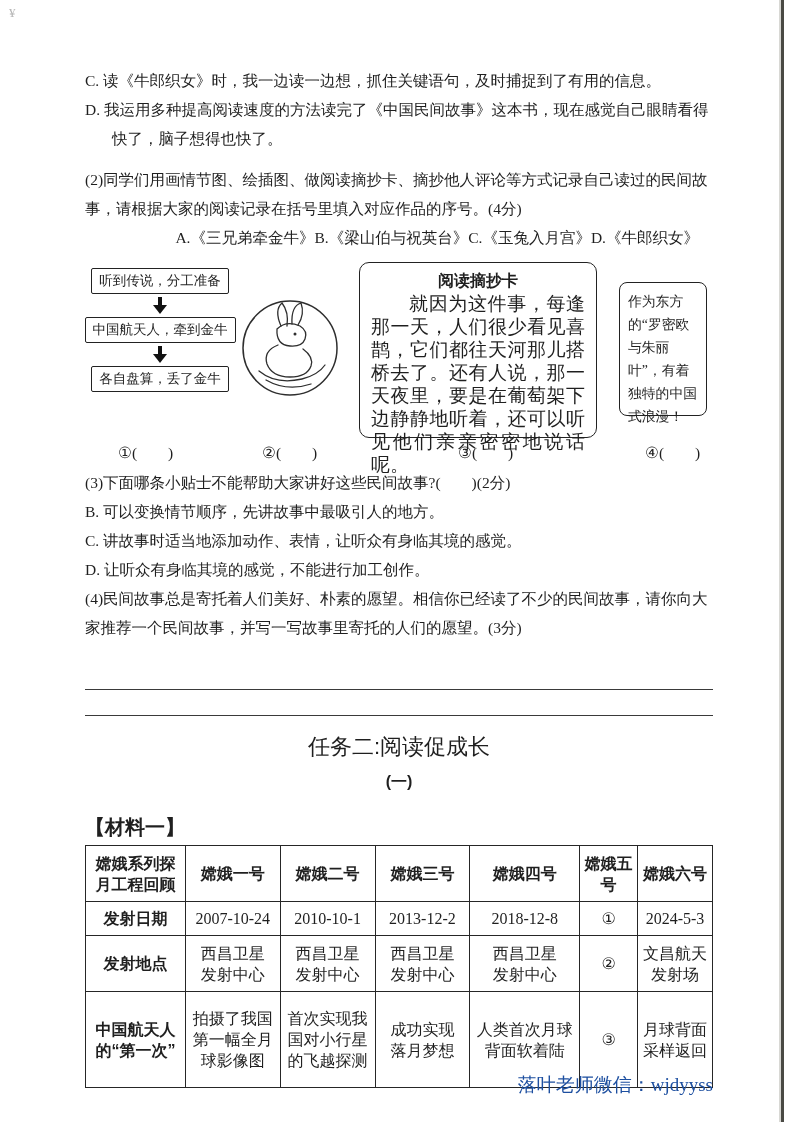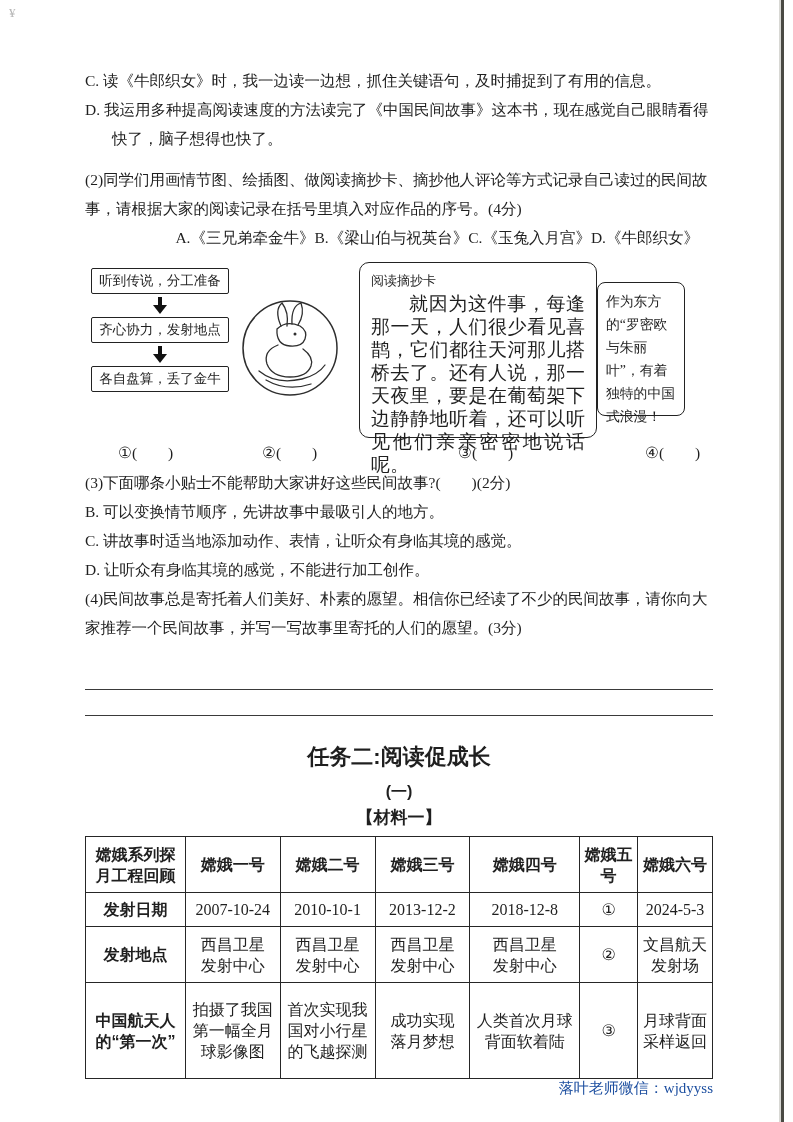--- a/index.html
+++ b/index.html
@@ -27,53 +27,53 @@
   .flow-arrow .stem { position:absolute; left:5px; top:0; width:4px; height:9px; background:#111; }
   .flow-arrow .head { position:absolute; left:0; top:8px; width:0; height:0;
     border-left:7px solid transparent; border-right:7px solid transparent; border-top:9px solid #111; }
 
   .moon-wrap { width:110px; padding-top:14px; display:flex; justify-content:center; }
 
   .excerpt-card {
     width:238px; margin-left:14px; border:1.4px solid #222; border-radius:10px;
     padding:7px 11px 6px; background:#fff;
   }
-  .excerpt-title { text-align:left; font-weight:normal; font-size:13px; line-height:22px;
+  .excerpt-title { text-align:center; font-weight:bold; font-size:16px; line-height:22px;
     font-family:"Liberation Sans","DejaVu Sans",sans-serif; }
   .excerpt-body { font-size:19px; line-height:23px; text-align:justify; text-indent:2em; }
 
   .comment-card {
-    width:88px; margin-top:20px; height:134px;
+    width:88px; margin-left:22px; margin-top:20px; height:134px;
     border:1.4px solid #222; border-radius:8px; padding:7px 8px;
     font-size:13.8px; line-height:23px;
   }
 
   .blanks { position:relative; height:30px; line-height:30px; font-size:15.5px; }
   .blanks span { position:absolute; top:0; }
   .blank-1 { left:33px; } .blank-2 { left:177px; } .blank-3 { left:373px; } .blank-4 { left:560px; }
 
   .ans-line { border-bottom:1.3px solid #3a3a3a; height:26px; }
   .ans-line.first { margin-top:22px; }
 
-  .task-title { text-align:center; font-weight:bold; font-size:22px; margin-top:26px; line-height:30px;
+  .task-title { text-align:center; font-weight:normal; font-size:22px; margin-top:16px; line-height:30px;
     font-family:"Liberation Sans","DejaVu Sans",sans-serif; }
   .task-sub { text-align:center; font-size:16px; margin-top:8px; line-height:24px;
     font-family:"Liberation Sans","DejaVu Sans",sans-serif; font-weight:bold; }
-  .material-label { font-weight:bold; font-size:17px; margin-top:1px; line-height:26px;
-    font-family:"Liberation Sans","DejaVu Sans",sans-serif;text-align:center; }
+  .material-label { font-weight:bold; font-size:20px; margin-top:20px; line-height:26px;
+    font-family:"Liberation Sans","DejaVu Sans",sans-serif; }
 
   table.missions { width:628px; border-collapse:collapse; margin-top:5px; font-size:16px; text-align:center; }
   table.missions td { border:1.3px solid #262626; padding:4px 3px; line-height:21px; white-space:pre-line; vertical-align:middle; }
   table.missions td.lbl { font-weight:bold; font-family:"Liberation Sans","DejaVu Sans",sans-serif; }
   tr.r-head td { height:56px; }
   tr.r-date td { height:34px; }
   tr.r-site td { height:56px; }
   tr.r-first td { height:96px; }
 
-  .watermark { position:absolute; right:80px; bottom:24px; color:#1d4fa0; font-size:15px;margin-left:13px; }
+  .watermark { position:absolute; right:80px; bottom:24px; color:#1d4fa0; font-size:19px;margin-left:13px; }
 
   .scan-edge { position:absolute; top:0; right:9px; width:3px; height:1122px; background:#4a4a44; }
   .scan-edge-soft { position:absolute; top:0; right:12px; width:2px; height:1122px; background:#d8d8d4; }
   .corner-mark { position:absolute; top:5px; left:9px; color:#b7b7b7; font-size:13px; }
 </style>
 </head>
 <body>
 
 <div class="corner-mark">¥</div>
 
@@ -92,21 +92,21 @@
   </div>
 
   <div class="diagram">
 
     <div class="flowchart">
       <div class="flow-box">听到传说，分工准备</div>
       <div class="flow-arrow">
           <div class="stem"></div>
           <div class="head"></div>
         </div>
-      <div class="flow-box">齐心协力，发射地点</div>
+      <div class="flow-box">中国航天人，牵到金牛</div>
       <div class="flow-arrow">
           <div class="stem"></div>
           <div class="head"></div>
         </div>
       <div class="flow-box">各自盘算，丢了金牛</div>
     </div>
 
     <div class="moon-wrap">
       <svg width="106" height="156" viewBox="0 0 106 156">
         <circle cx="53" cy="72" r="47" fill="none" stroke="#2e2e2e" stroke-width="1.5"></circle>

